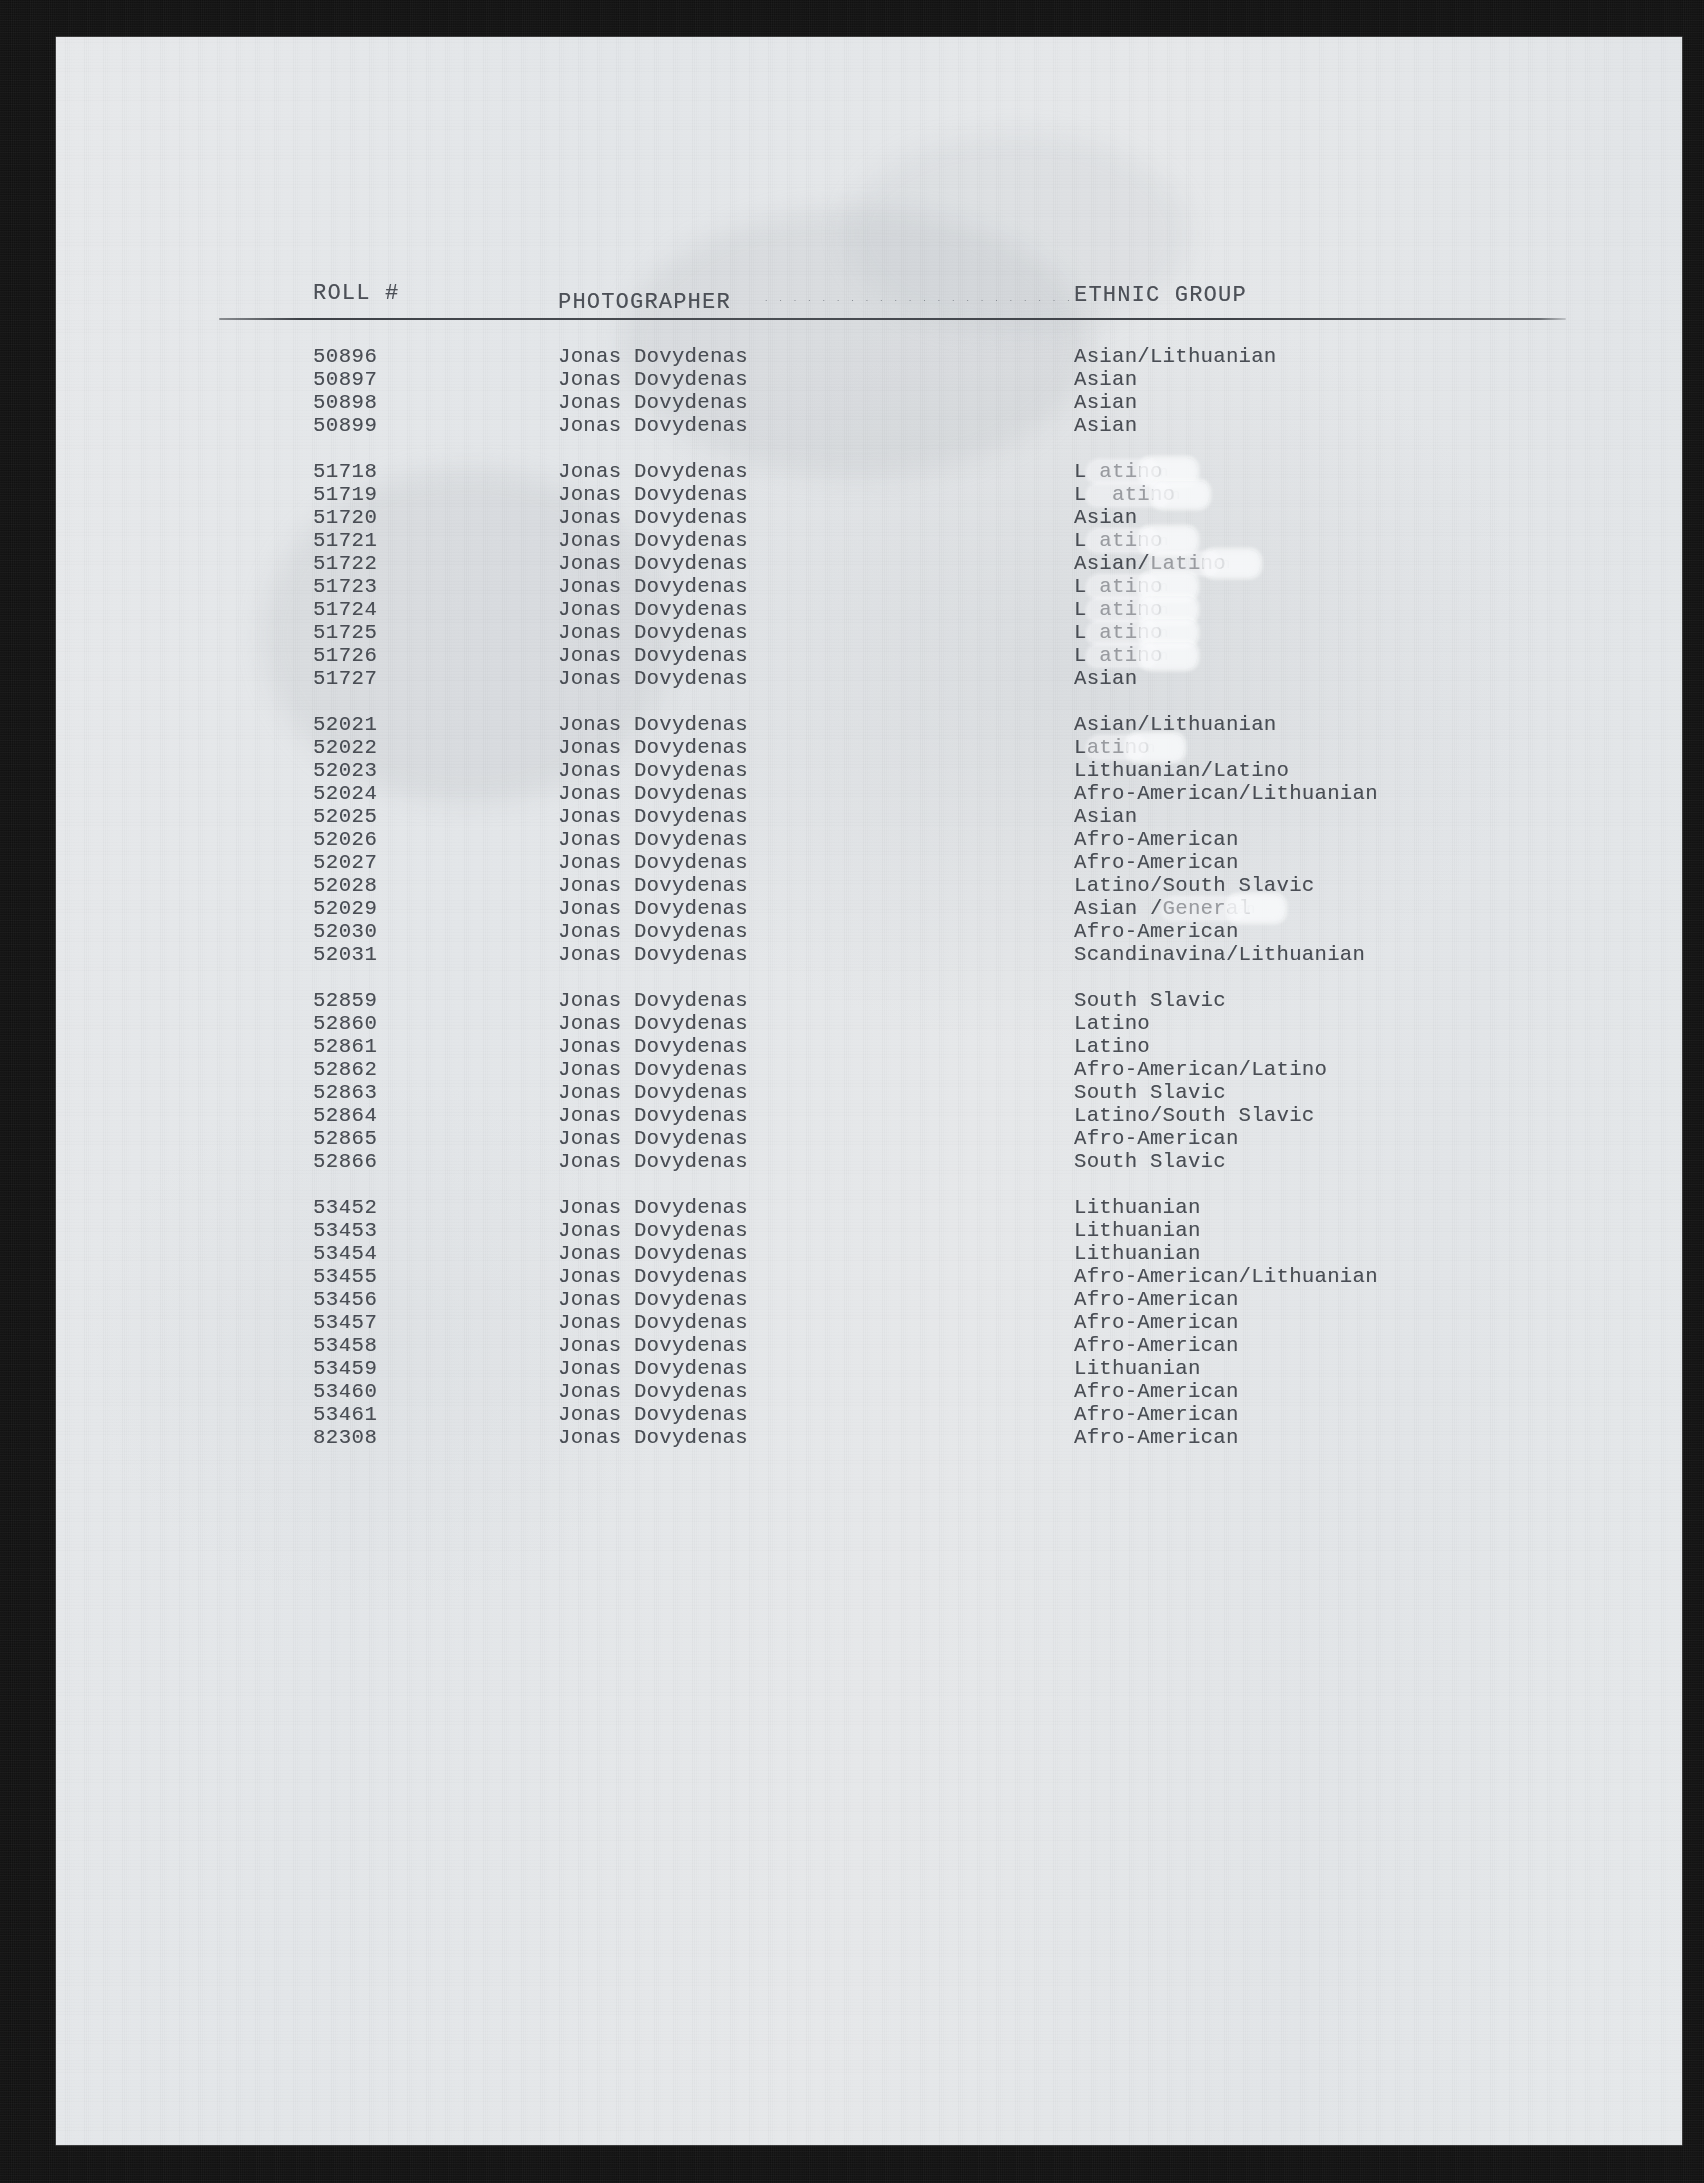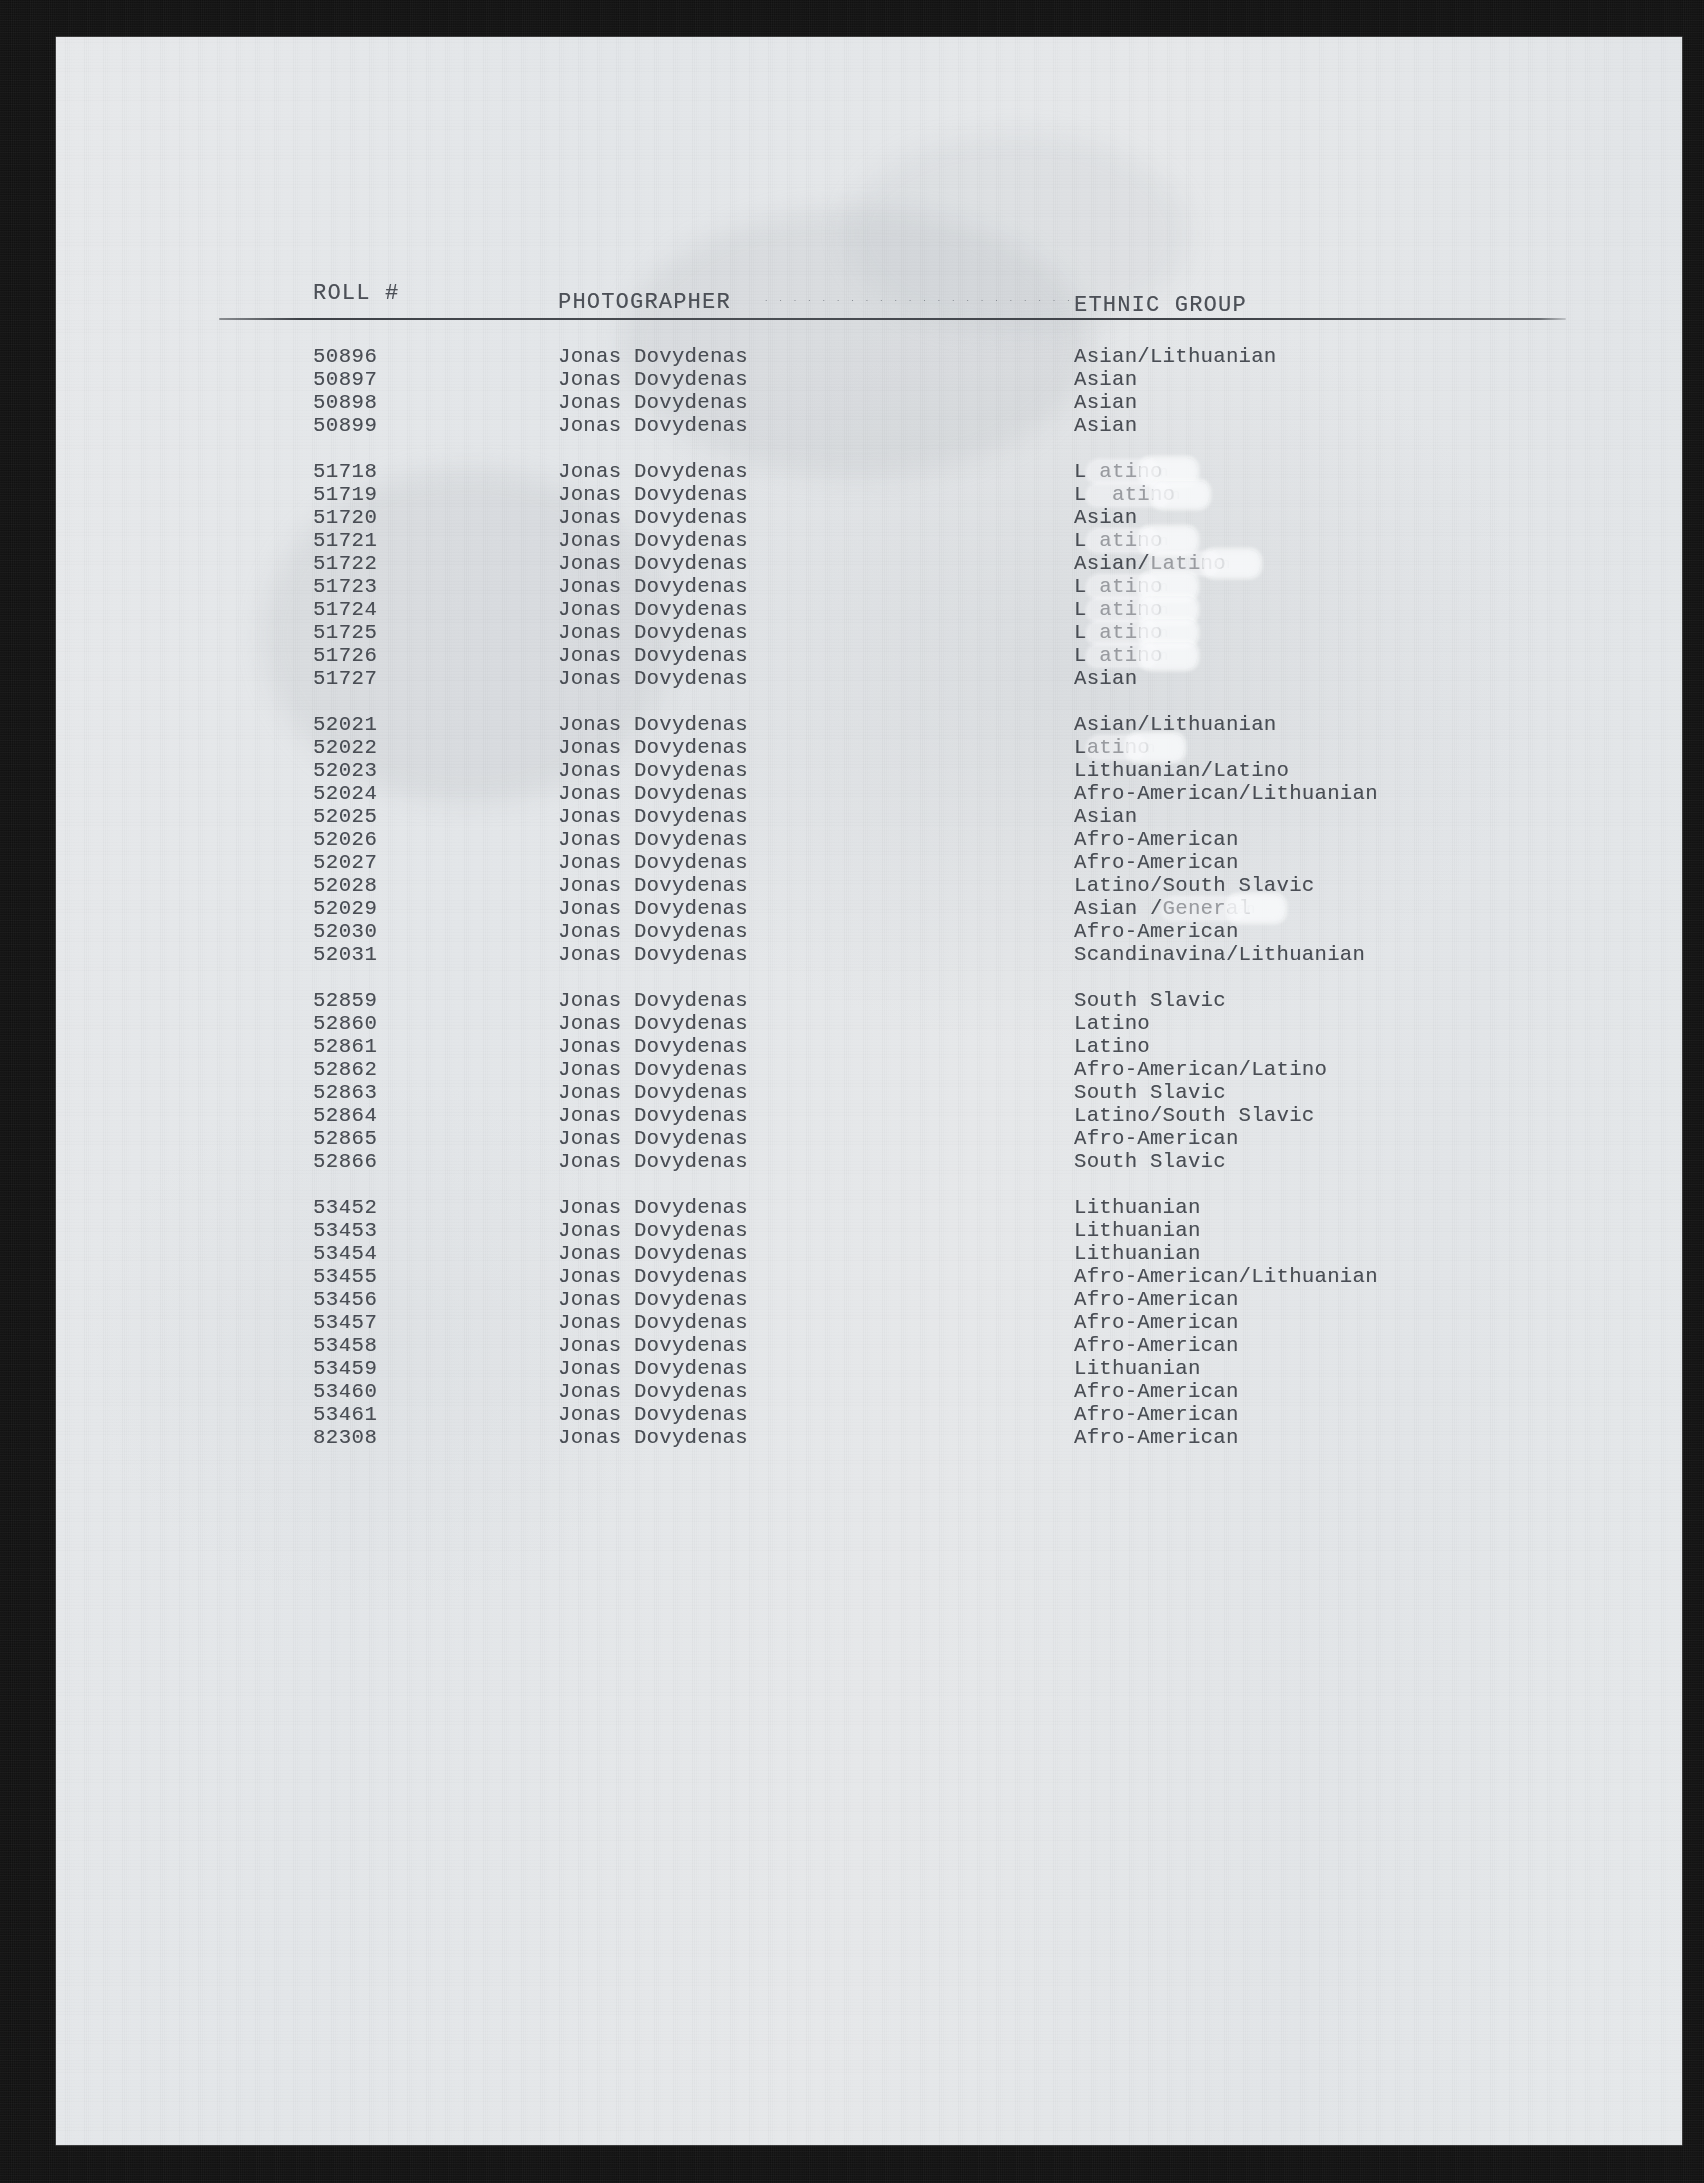--- a/index.html
+++ b/index.html
@@ -81,21 +81,21 @@
   .hcell {
     position: absolute;
     font-size: 22px;
     letter-spacing: 1.2px;
     color: #4c5057;
     white-space: pre;
     text-shadow: 0.3px 0.3px 0 rgba(110,115,122,0.55);
   }
   #h-roll      { left: 257px; top: 0; }
   #h-photog    { left: 502px; top: 9px; }
-  #h-ethnic    { left: 1018px; top: 12px; text-align: center; }
+  #h-ethnic    { left: 1018px; top: 2px; text-align: center; }
 
   
   #leader {
     position: absolute;
     left: 703px;
     top: 18px;
     width: 311px;
     height: 2.9px;
     background-image: radial-gradient(circle, rgba(120,126,133,0.85) 0.5px, rgba(0,0,0,0) 0.8px);
     background-size: 14.4px 2.9px;

